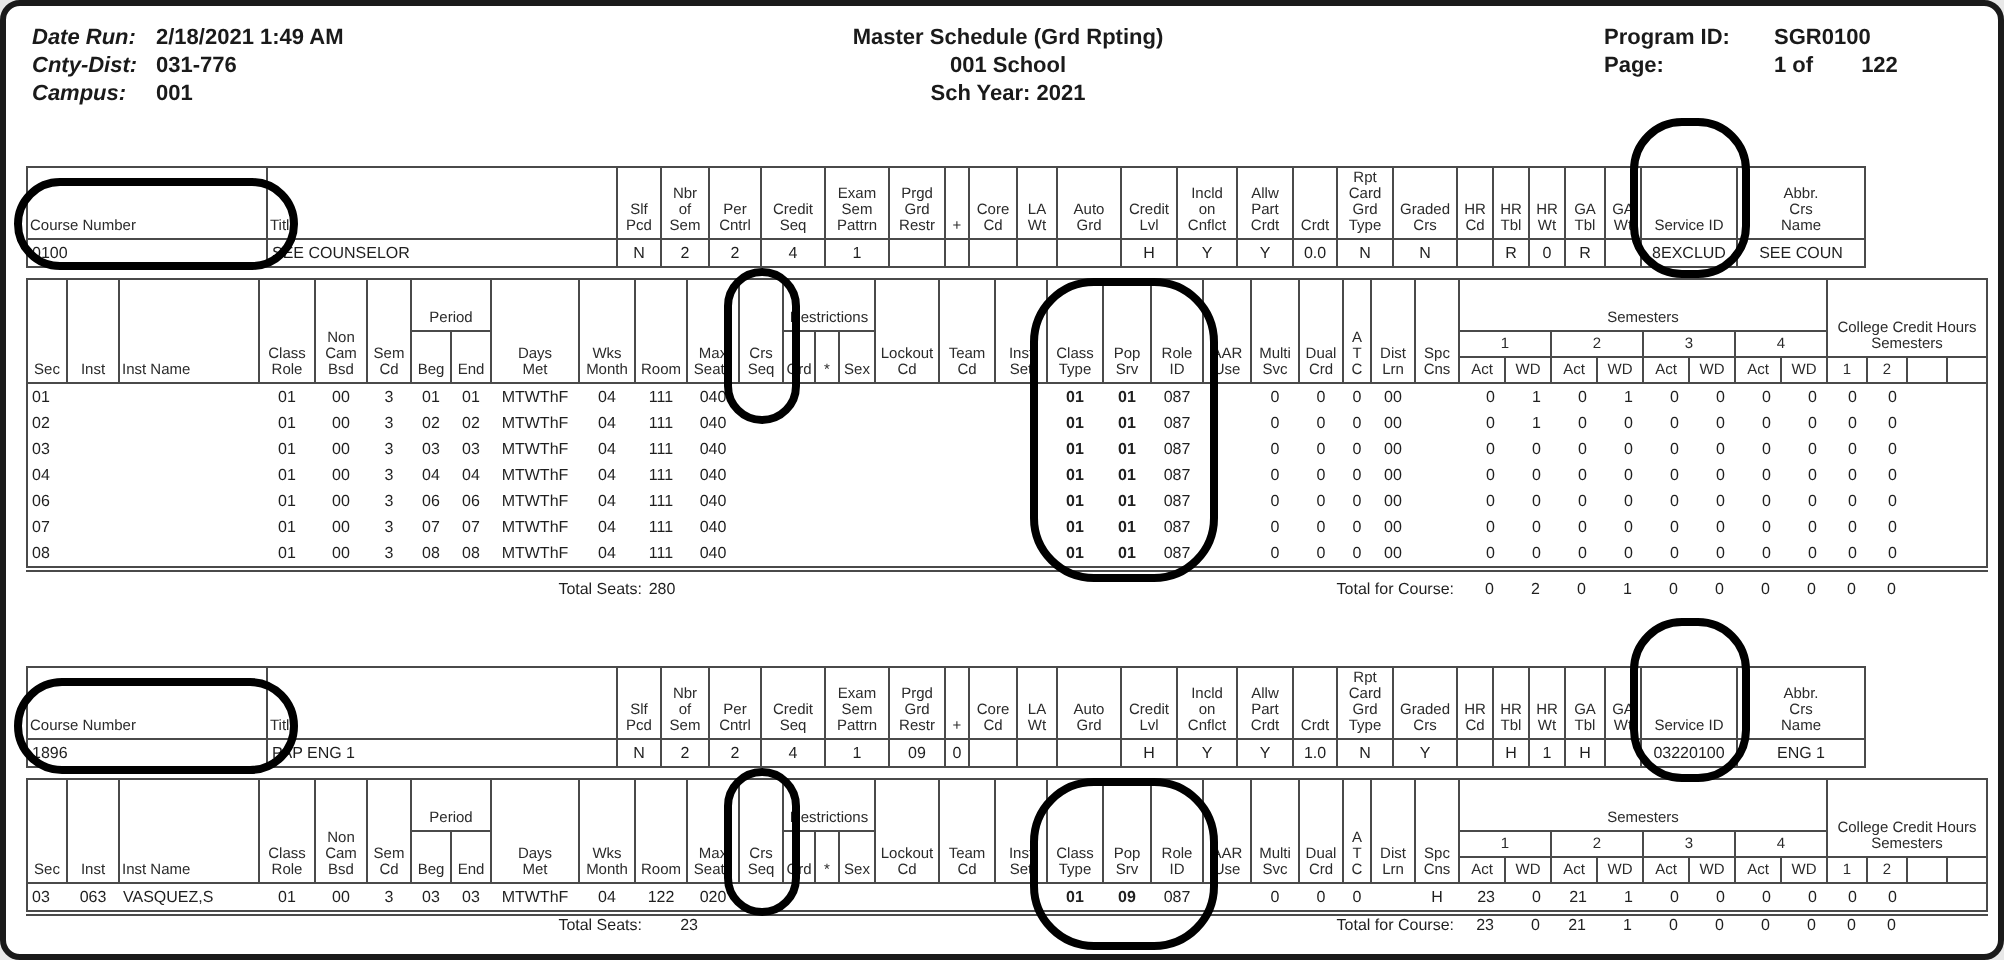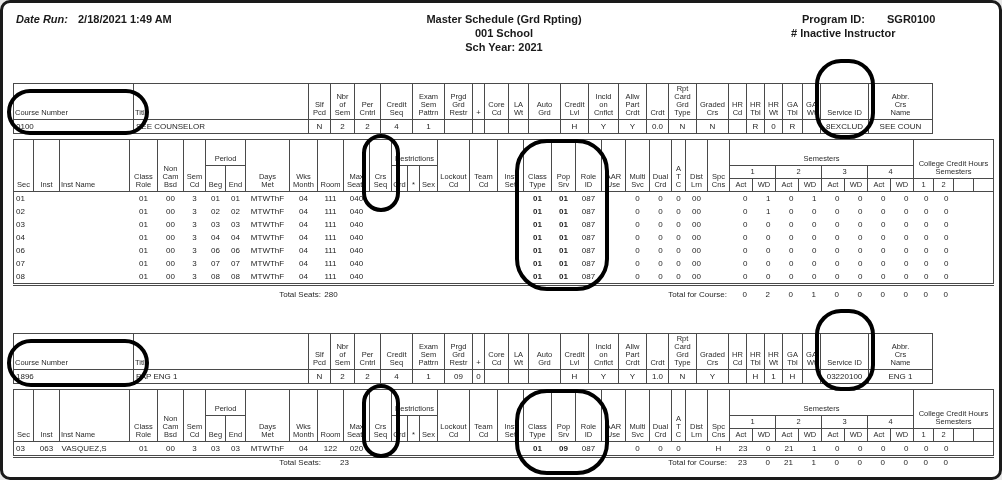--- a/index.html
+++ b/index.html
@@ -39,31 +39,33 @@
   }
   .circle.tall{border-radius:19px;}
 </style>
 </head>
 <body>
 
 <div class="page">
 
   <div class="abs hdr" style="left:13px;top:9px;">
     <div><span class="meta-label">Date Run:</span><span>2/18/2021 1:49 AM</span></div>
+    <div><span class="meta-label">Cnty-Dist:</span><span>031-776</span></div>
+    <div><span class="meta-label">Campus:</span><span>001</span></div>
   </div>
 
   <div class="abs hdr ctr" style="top:9px;">
     <div>Master Schedule  (Grd Rpting)</div>
     <div>001 School</div>
     <div>Sch Year: 2021</div>
   </div>
 
   <div class="abs hdr" style="left:788px;top:9px;">
     <div><span class="meta-label-r">Program ID:</span><span>SGR0100</span></div>
-    <div># Inactive Instructor</div>
+    <div><span class="meta-label-r">Page:</span><span>1 of</span><span style="margin-left:24px;">122</span></div>
   </div>
 
   <div class="abs" style="left:10px;top:80px;" id="course-table-1">
       <table class="rpt ctable">
         <colgroup>
           <col style="width: 120px;">
           <col style="width: 175px;">
           <col style="width: 22px;">
           <col style="width: 24px;">
           <col style="width: 26px;">

